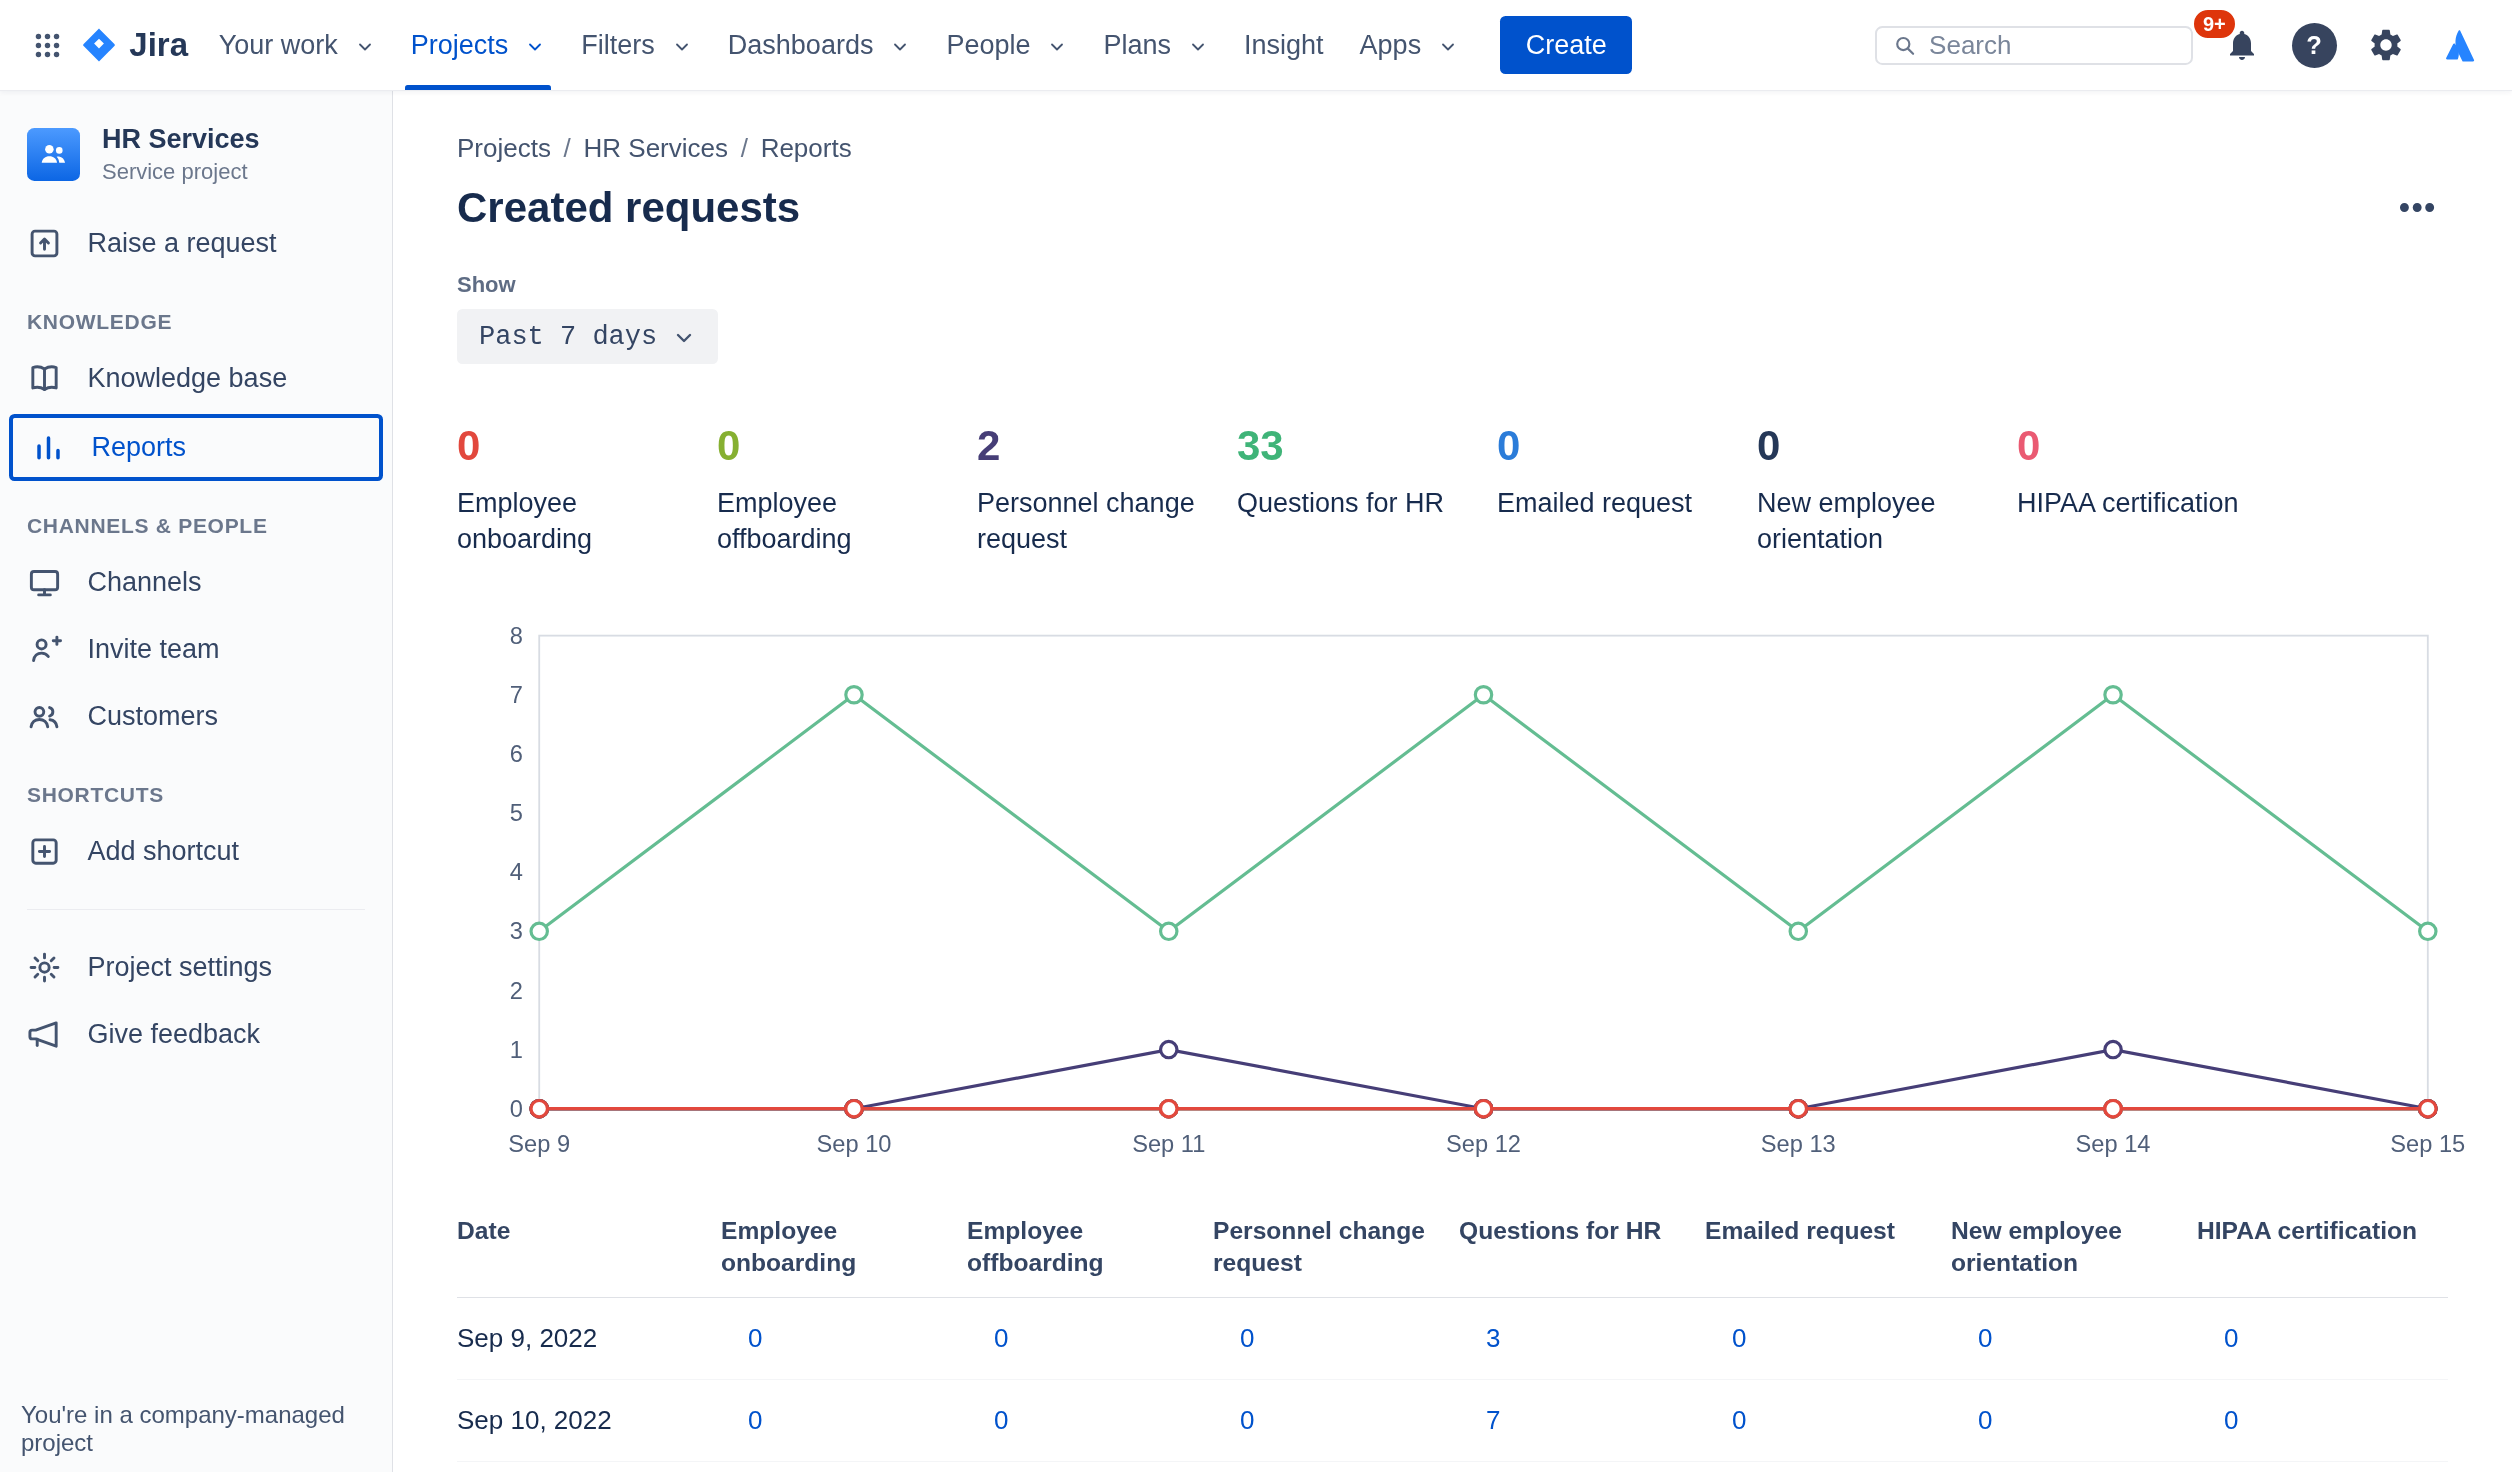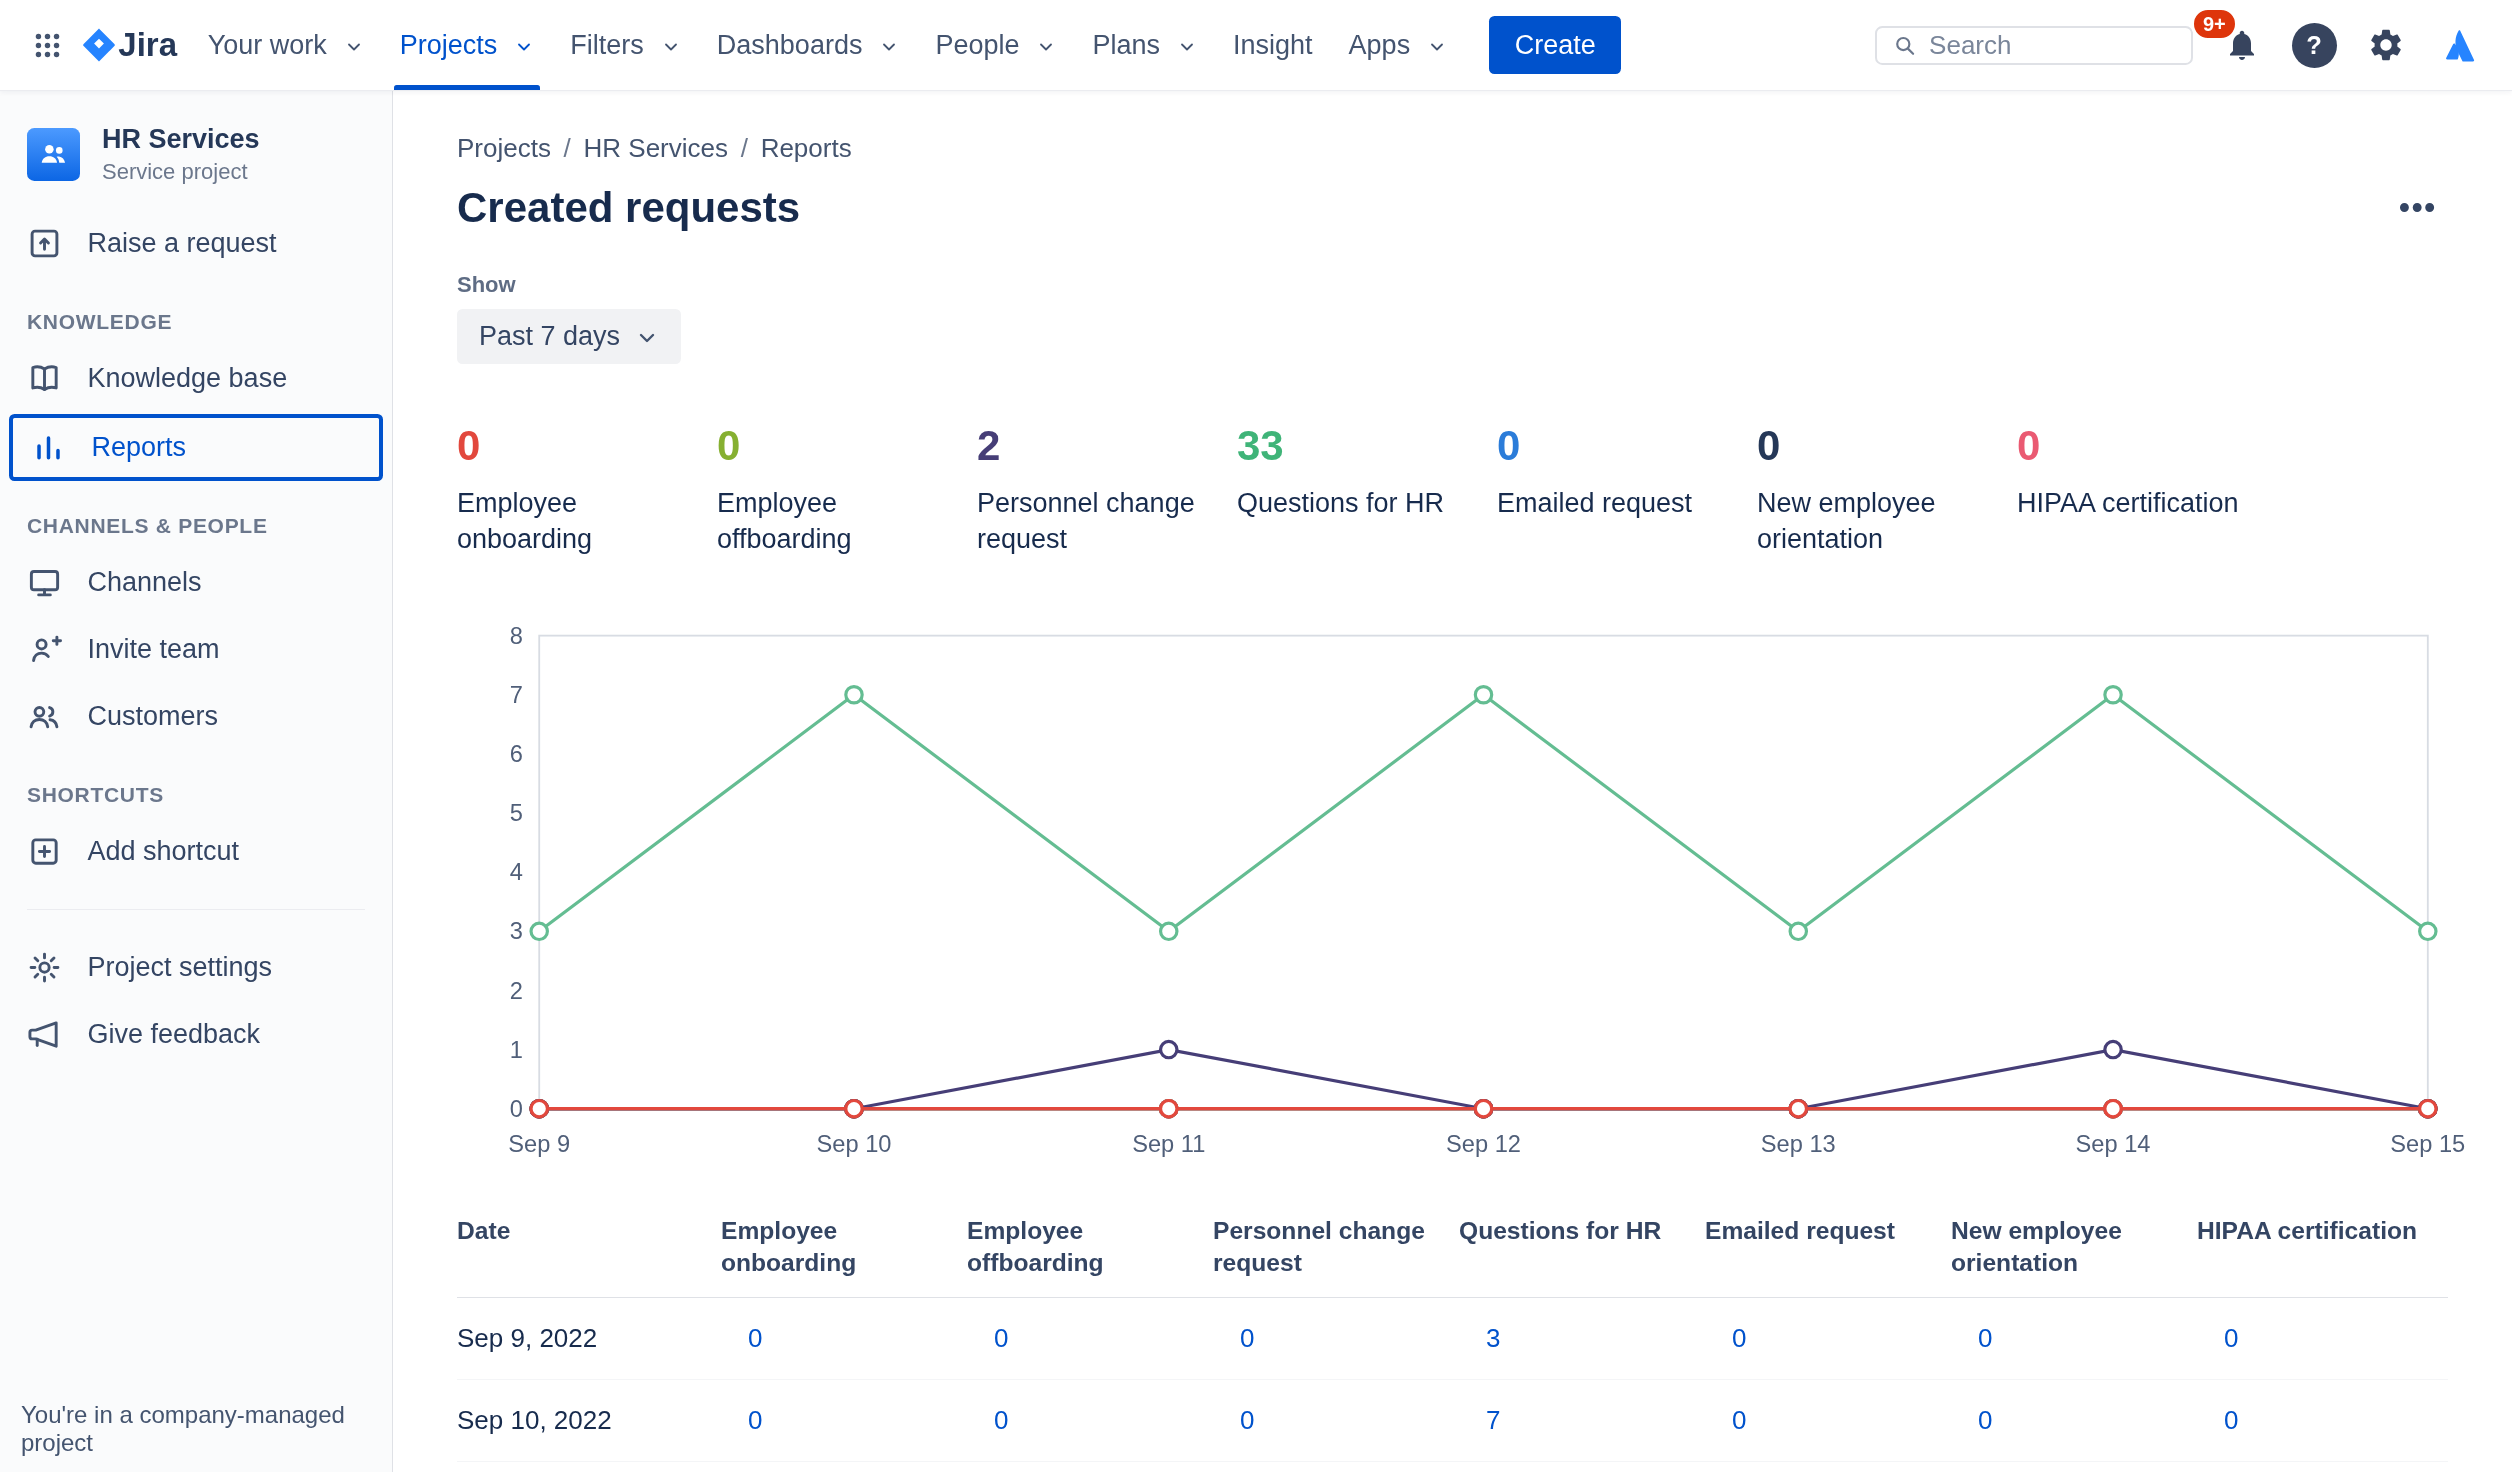--- a/index.html
+++ b/index.html
@@ -5,21 +5,21 @@
   * { margin:0; padding:0; box-sizing:border-box; }
   html,body { width:2512px; height:1474px; overflow:hidden; background:#fff;
     font-family:"Liberation Sans", sans-serif; color:#172B4D; }
 
   
   .topnav { height:91px; background:#fff; display:flex; align-items:center;
     padding:0 25.5px 0 22px; border-bottom:1.8px solid #EBECF0;
     box-shadow:0 1.8px 5.5px rgba(9,30,66,.06); position:relative; z-index:5; }
   .icon-btn { background:none; border:none; cursor:pointer; width:51px; height:51px;
     display:flex; align-items:center; justify-content:center; border-radius:5.5px; flex:none; }
-  .logo { display:flex; align-items:center; margin:0 12.7px 0 7.3px; cursor:pointer; }
+  .logo { display:flex; align-items:center; gap:11px; margin:0 12.7px 0 7.3px; cursor:pointer; }
   .logo-text { font-size:33px; font-weight:700; color:#253858; }
   .topnav-menu { display:flex; height:100%; align-items:stretch; }
   .nav-item { position:relative; display:flex; align-items:center; gap:17px; padding:0 18px;
     font-size:27px; font-weight:500; color:#44546F; cursor:pointer; }
   .nav-item.active { color:#0052CC; }
   .nav-item.active::after { content:""; position:absolute; left:12.7px; right:12.7px; bottom:0;
     height:5.5px; background:#0052CC; border-radius:2.7px 2.7px 0 0; }
   .chev { margin-top:3.6px; }
   .create-btn { margin-left:24px; background:#0052CC; color:#fff; border:none; cursor:pointer;
     font-family:inherit; font-size:27px; font-weight:500; padding:0 25.5px; height:58px; border-radius:5.5px; }
@@ -64,21 +64,21 @@
   .breadcrumb { display:flex; gap:12.7px; font-size:26px; color:#44546F; }
   .breadcrumb a { color:#44546F; text-decoration:none; cursor:pointer; }
   .crumb-sep { color:#6B778C; }
   .title-row { display:flex; align-items:center; justify-content:space-between; margin-top:20px; }
   .page-title { font-size:42px; font-weight:600; color:#172B4D; }
   .more-btn { background:none; border:none; cursor:pointer; font-size:31px; font-weight:700;
     color:#344563; letter-spacing:1.8px; padding:5.5px 11px; border-radius:5.5px; }
   .show-label { margin-top:40px; font-size:22px; font-weight:700; color:#5E6C84; }
   .filter-btn { margin-top:11px; display:inline-flex; align-items:center; gap:14.6px;
     background:#F1F2F4; border:none; border-radius:5.5px; height:55px; padding:0 22px;
-    font-family:Liberation Sans, sans-serif; font-size:27px; color:#344563; cursor:pointer; }
+    font-family:Liberation Mono, monospace; font-size:27px; color:#344563; cursor:pointer; }
 
   .stats-row { display:flex; margin-top:58px; }
   .stat { width:227px; margin-right:33px; }
   .stat-value { font-size:42px; font-weight:700; }
   .stat-label { margin-top:14.6px; font-size:27px; color:#172B4D; line-height:1.35; }
 
   .chart-wrap { margin:64px 0 0 24px; }
   .tick { font-size:26px; fill:#505F79; }
 
   .report-table { margin-top:45px; }

